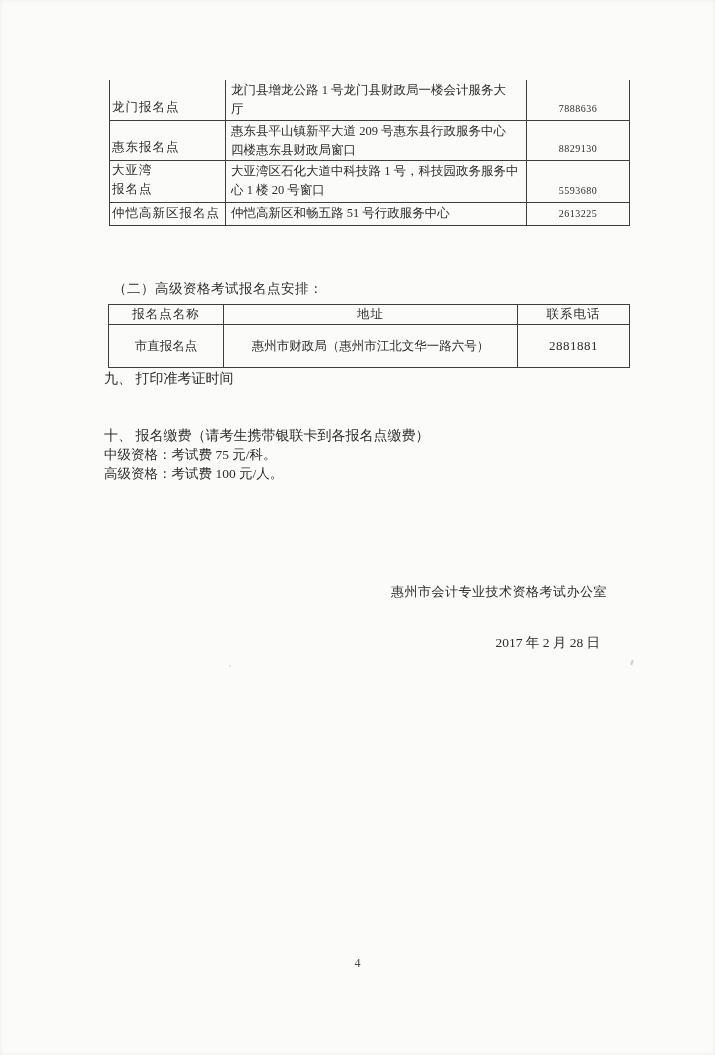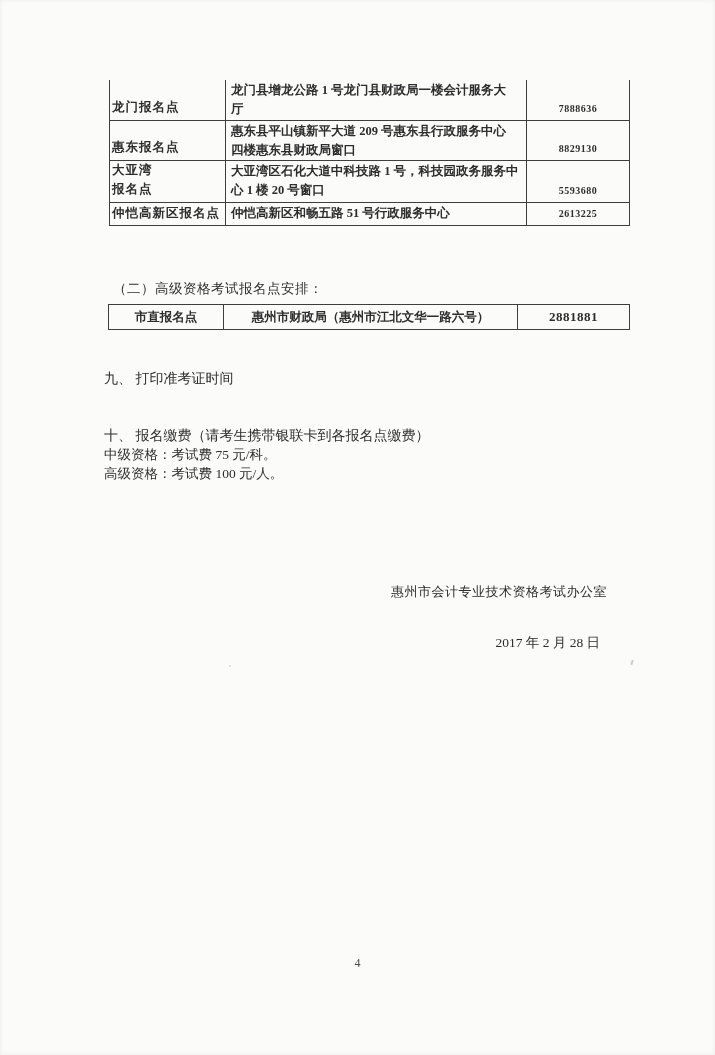--- a/index.html
+++ b/index.html
@@ -8,39 +8,39 @@
     position:relative;
     width:715px; height:1055px;
     background:#fbfbfa;
     color:#2d2d2d;
     font-family:"Liberation Serif","DejaVu Serif",serif;
     overflow:hidden;
     box-shadow: inset 0 0 4px rgba(0,0,0,.07);
   }
 
   table.tbl { position:absolute; border-collapse:collapse; table-layout:fixed; }
-  table.tbl td, table.tbl th { border:1px solid #3e3e3e; font-weight:bold; overflow:visible; }
+  table.tbl td, table.tbl th { border:1px solid #3e3e3e; font-weight:normal; overflow:visible; }
 
   
   .tbl1 { left:109px; top:80px; width:520px; font-size:12.5px; }
   .tbl1 tr.row1 td { border-top:none; }
   .tbl1 td.site { text-align:left; vertical-align:bottom; padding:0 2px 3px 2px; line-height:19px; letter-spacing:1px; }
   .tbl1 td.addr { text-align:left; vertical-align:top; padding:1px 2px 0 5px; line-height:19px; }
   .tbl1 td.addr div { white-space:nowrap; }
   .tbl1 td.phone { text-align:center; vertical-align:bottom; padding-bottom:4px; line-height:15px; font-size:10px; letter-spacing:.5px; }
   tr.row1 { height:40px; }
   tr.row2 { height:40px; }
   tr.row3 { height:42px; }
   tr.row4 { height:23px; }
   tr.row4 td.phone, tr.row4 td.site { vertical-align:middle; padding-bottom:1px;margin-top:44px; }
 
   
   .tbl2 { left:108px; top:304px; width:521px; font-size:12.5px; }
   .tbl2 th { height:20px; text-align:center; vertical-align:middle; letter-spacing:1px; }
-  .tbl2 td { height:25px; text-align:center; vertical-align:middle;margin-left:16px; }
+  .tbl2 td { height:43px; text-align:center; vertical-align:middle;margin-left:16px; }
   .tbl2 td.phone2 { font-size:13px; letter-spacing:.5px; }
 
   .abs { position:absolute; white-space:nowrap; }
   .heading2   { left:113px; top:280px; font-size:13.5px; letter-spacing:.5px; }
   .sec9-title { left:104px; top:370px; font-size:14px; }
   .sec9-body  { left:134px; top:390px; font-size:13.5px; }
   .sec10-title{ left:104px; top:427px; font-size:14px; }
   .sec10-l1   { left:104px; top:446px; font-size:13.5px; }
   .sec10-l2   { left:104px; top:465px; font-size:13.5px; }
   .sig-org    { top:583px; right:108px; font-size:13px; letter-spacing:.5px; }
@@ -116,20 +116,25 @@
 
   <div class="abs heading2">（二）高级资格考试报名点安排：</div>
 
   <table class="tbl tbl2">
     <colgroup>
         <col style="width:115px">
         <col style="width:294px">
         <col style="width:112px">
       </colgroup>
     <tbody>
+        <tr>
+      <th>报名点名称</th>
+      <th>地址</th>
+      <th>联系电话</th>
+    </tr>
     <tr>
       <td>市直报名点</td>
       <td>惠州市财政局（惠州市江北文华一路六号）</td>
       <td class="phone2">2881881</td>
     </tr>
   </tbody>
     </table>
 
   <div class="abs sec9-title">九、 打印准考证时间</div>
 

